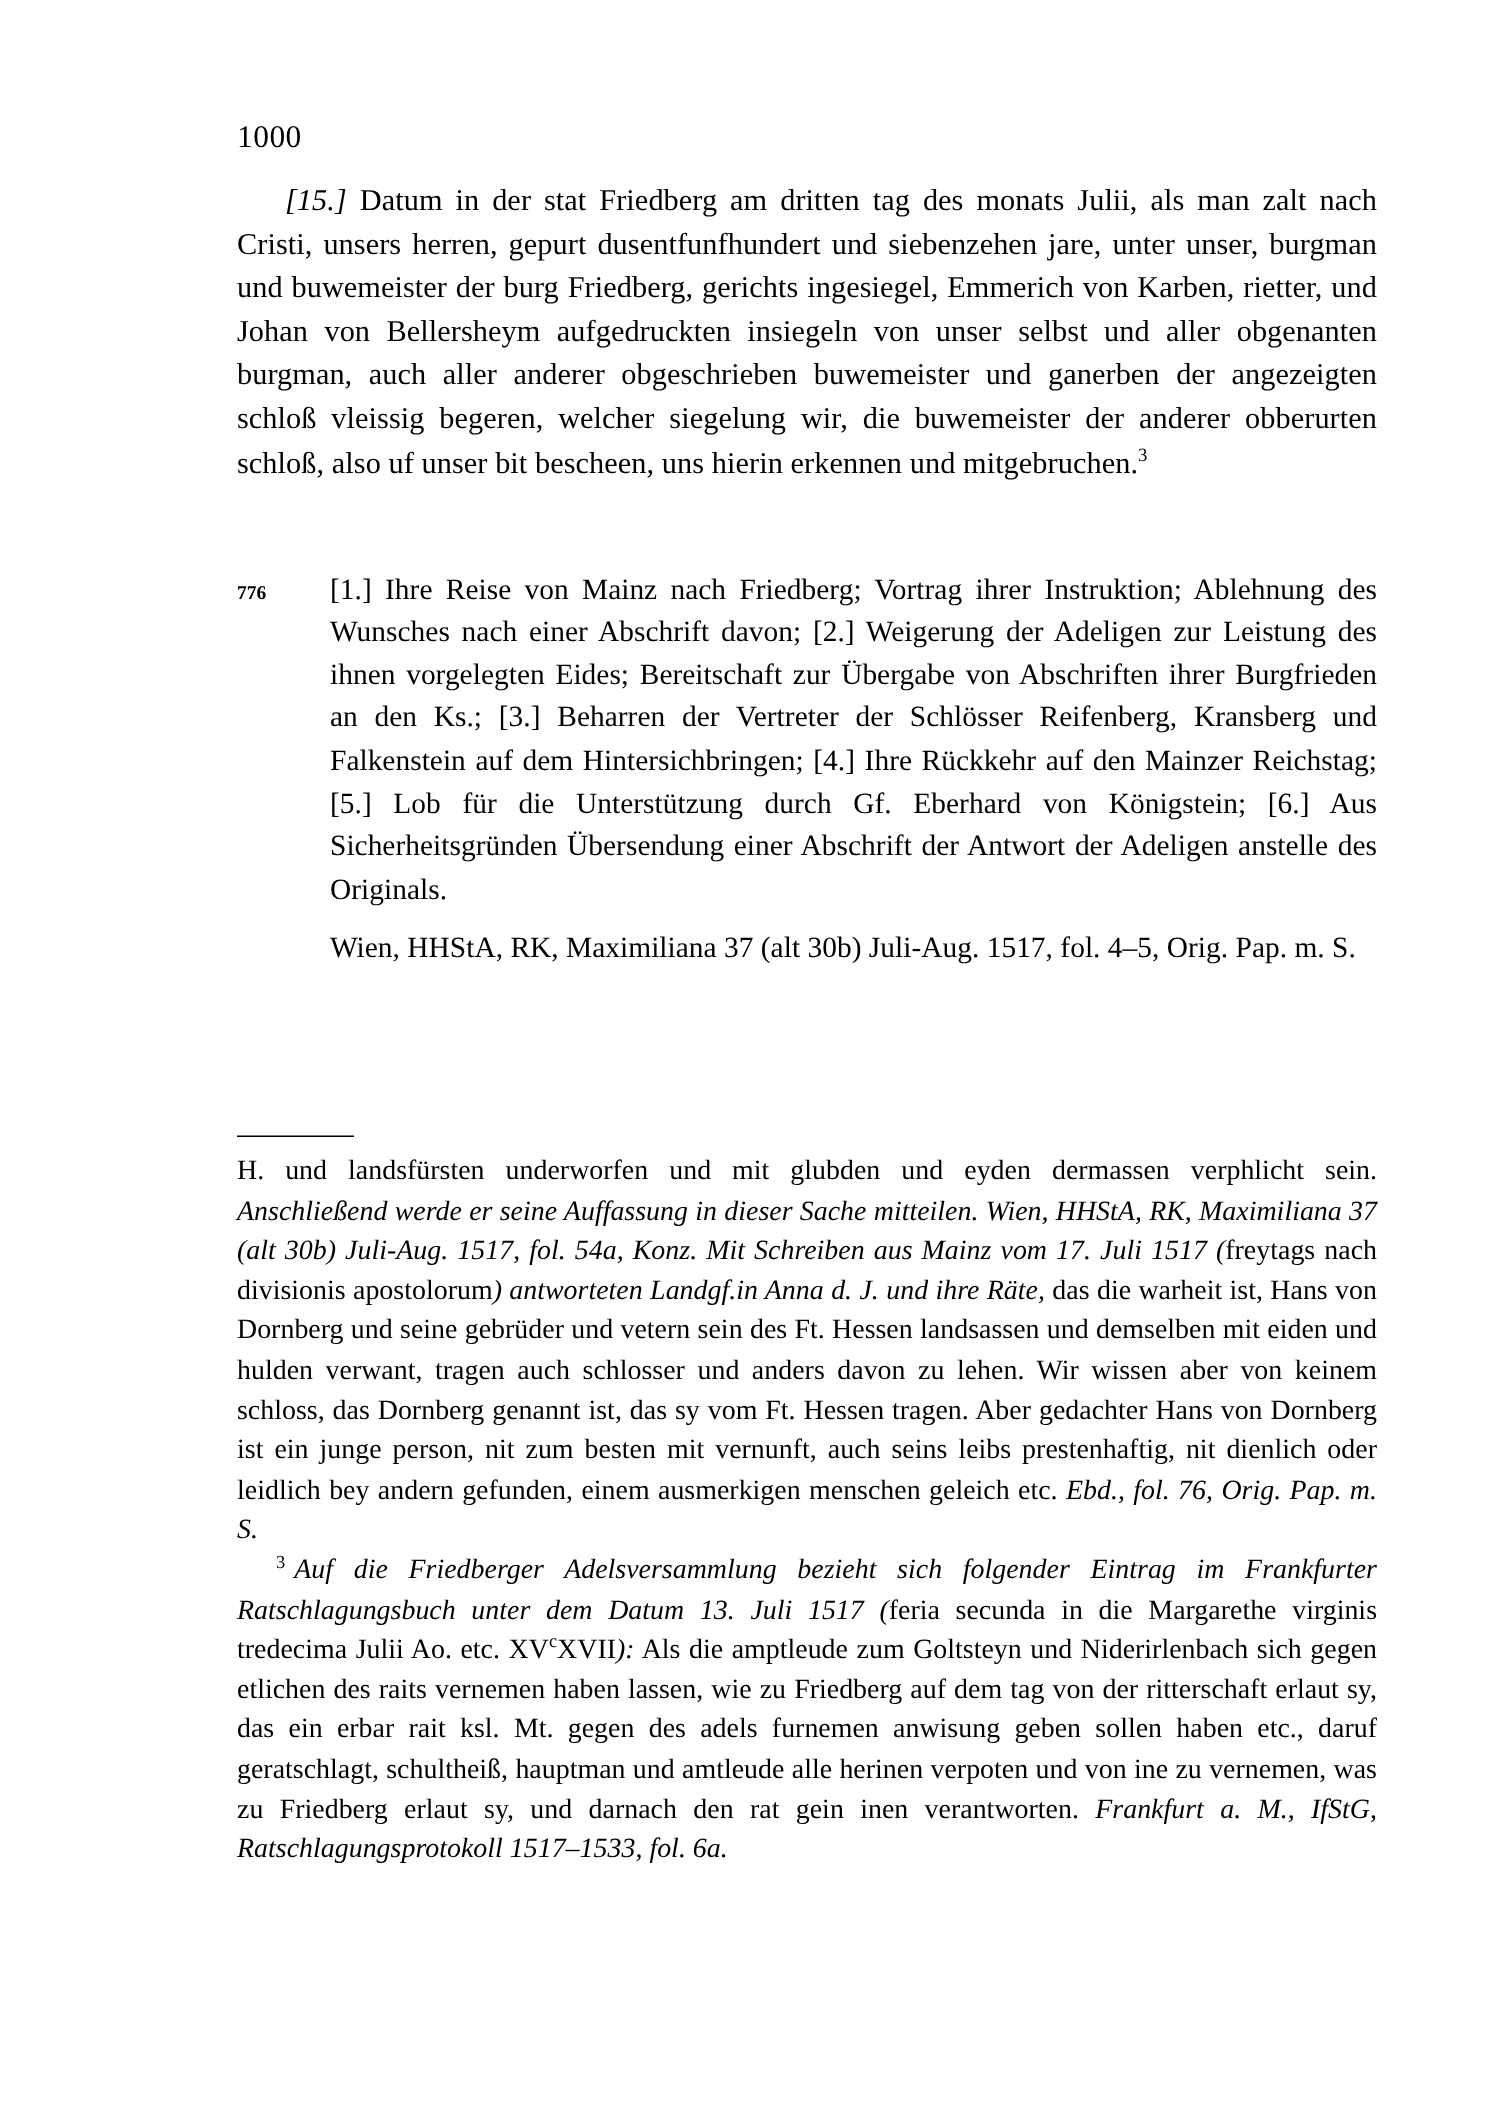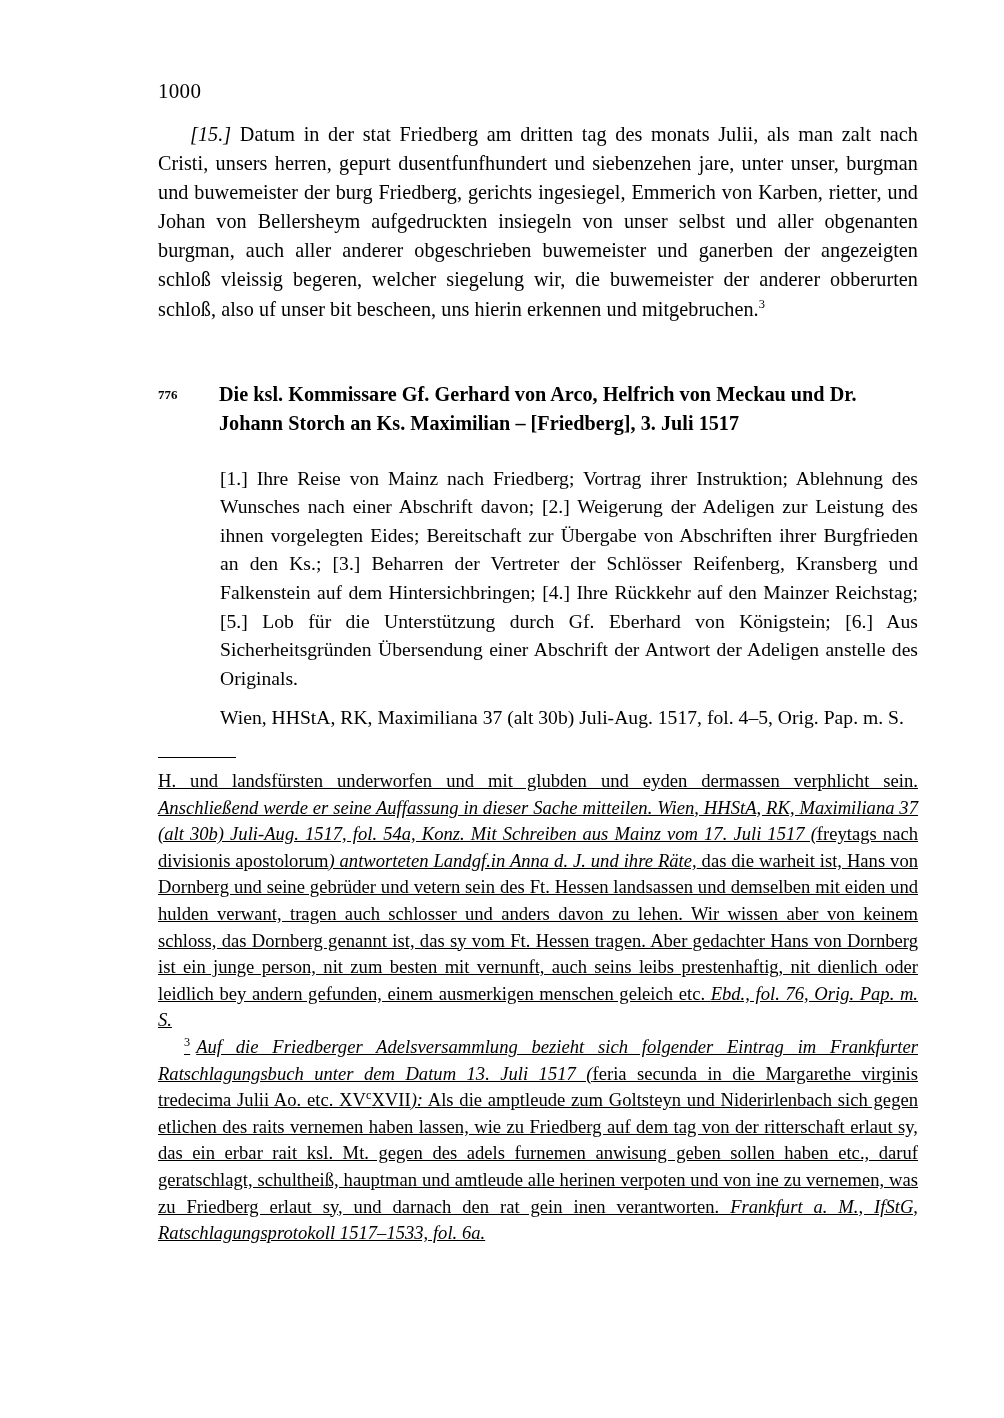--- a/index.html
+++ b/index.html
@@ -117,21 +117,20 @@
     height: 0;
     border-top: 1.4px solid #000;
     margin: 0 0 10px 0;
   }
   .footnotes p {
     margin: 0;
     font-size: 18.6px;
     line-height: 26.6px;
     text-align: justify;
     letter-spacing: 0.01px;
-    text-decoration: underline;
   }
   .footnotes .it { font-style: italic; }
   .footnotes .fn-marker {
     font-size: 0.66em;
     vertical-align: super;
     line-height: 0;
     margin-left: 26px;
     margin-right: 6px;
   }
   .footnotes .sup-c {
@@ -150,21 +149,20 @@
   <div class="running-head">
     <span class="folio">1000</span>
   </div>
 
   <div class="column">
 
     <p class="body-para"><span class="it">[15.]</span><span> Datum in der stat Friedberg am dritten tag des monats Julii, als man zalt nach Cristi, unsers herren, gepurt dusentfunfhundert und siebenzehen jare, unter unser, burgman und buwemeister der burg Friedberg, gerichts ingesiegel, Emmerich von Karben, rietter, und Johan von Bellersheym aufgedruckten insiegeln von unser selbst und aller obgenanten burgman, auch aller anderer obgeschrieben buwemeister und ganerben der angezeigten schloß vleissig begeren, welcher siegelung wir, die buwemeister der anderer obberurten schloß, also uf unser bit bescheen, uns hierin erkennen und mitgebruchen.</span><sup class="fn-ref">3</sup></p>
 
     <div class="entry-heading">
       <span class="entry-number">776</span>
-      <span>Die ksl. Kommissare Gf. Gerhard von Arco, Helfrich von Meckau und Dr. Johann Storch an Ks. Maximilian – [Friedberg], 3. Juli 1517</span>
     </div>
 
     <div class="abstract">
       <p>[1.] Ihre Reise von Mainz nach Friedberg; Vortrag ihrer Instruktion; Ablehnung des Wunsches nach einer Abschrift davon; [2.] Weigerung der Adeligen zur Leistung des ihnen vorgelegten Eides; Bereitschaft zur Übergabe von Abschriften ihrer Burgfrieden an den Ks.; [3.] Beharren der Vertreter der Schlösser Reifenberg, Kransberg und Falkenstein auf dem Hintersichbringen; [4.] Ihre Rückkehr auf den Mainzer Reichstag; [5.] Lob für die Unterstützung durch Gf. Eberhard von Königstein; [6.] Aus Sicherheitsgründen Übersendung einer Abschrift der Antwort der Adeligen anstelle des Originals.</p>
       <p class="source-line">Wien, HHStA, RK, Maximiliana 37 (alt 30b) Juli-Aug. 1517, fol. 4–5, Orig. Pap. m. S.</p>
     </div>
 
   </div>
 
   <div class="footnotes">

